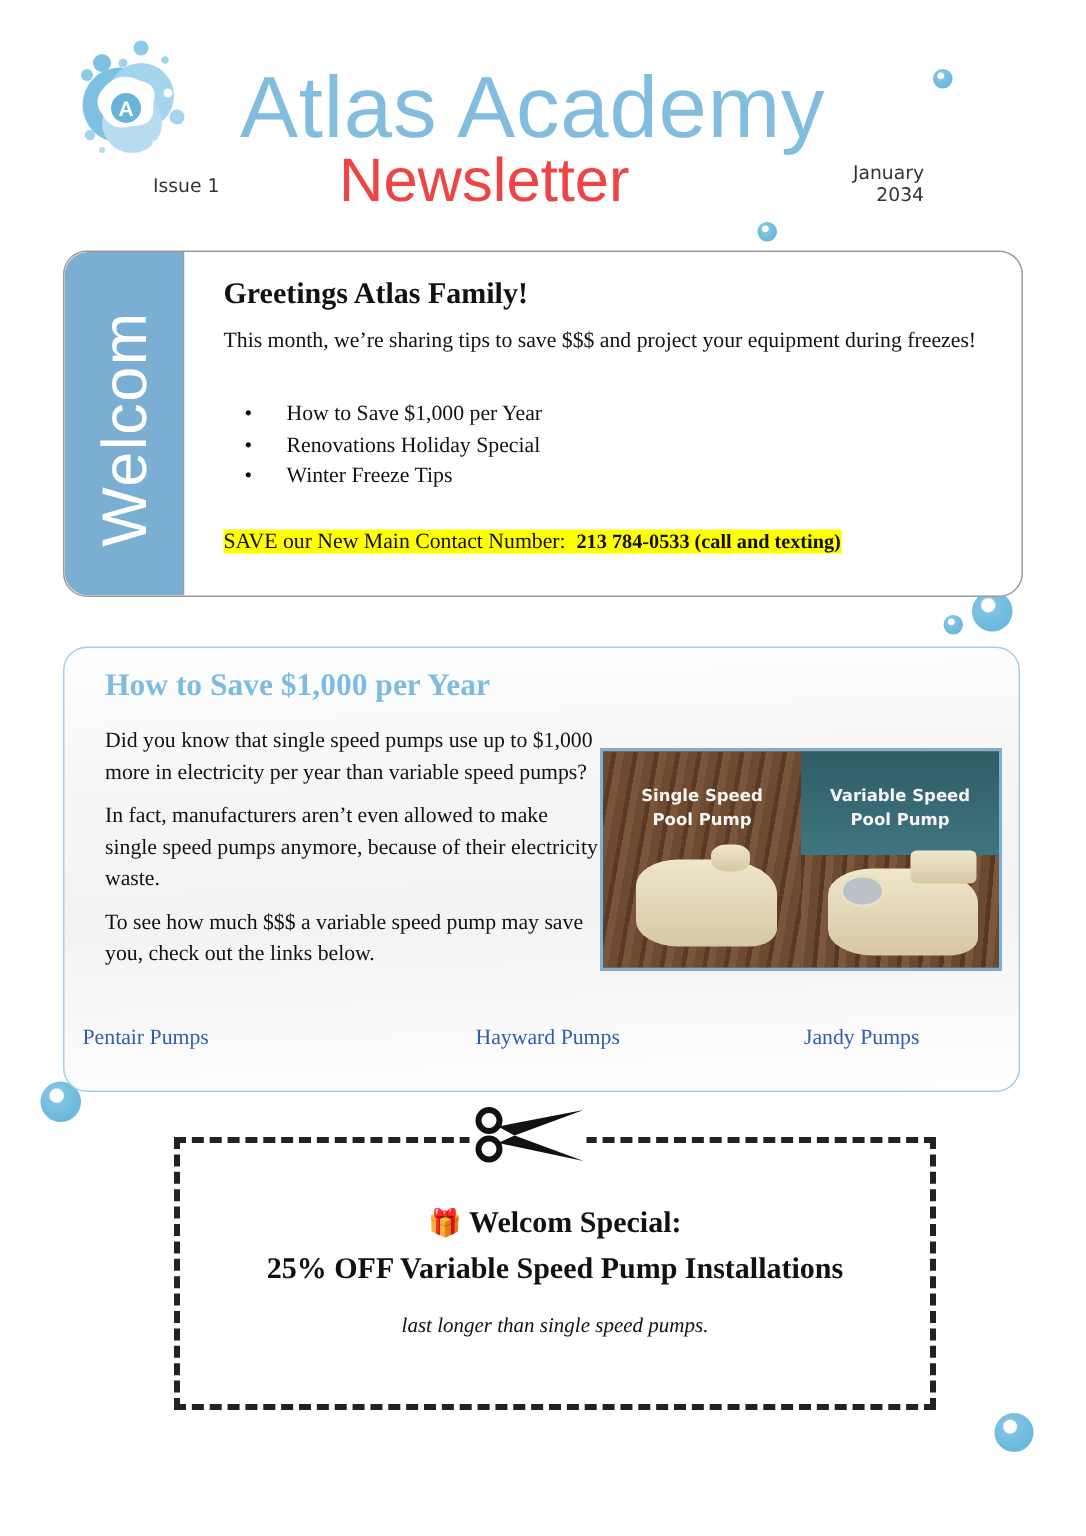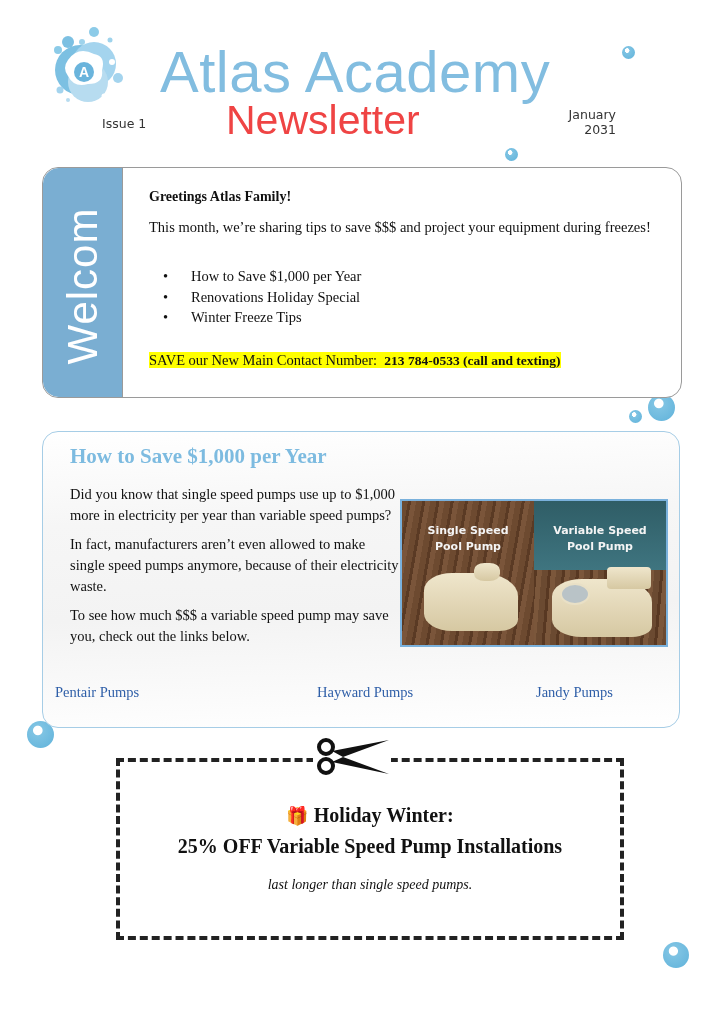--- a/index.html
+++ b/index.html
@@ -13,21 +13,21 @@
     .issue { position: absolute; left: 102px; top: 116px; font-family: "DejaVu Sans", sans-serif; font-size: 12.5px; color: #333; }
     .title-main { position: absolute; left: 160px; top: 40px; font-family: "Liberation Sans", sans-serif; font-size: 58px; line-height: 64px; color: #82bde0; letter-spacing: 0.5px; }
     .title-sub { position: absolute; left: 226px; top: 90px; font-family: "Liberation Sans", sans-serif; font-size: 41px; line-height: 60px; color: #ef4444; }
     .date { position: absolute; left: 560px; top: 107px; width: 56px; text-align: right; font-family: "DejaVu Sans", sans-serif; font-size: 12.5px; line-height: 15px; color: #333; }
 
     
     .welcome-box { position: absolute; left: 42px; top: 167px; width: 640px; height: 231px; border: 1.5px solid #9a9a9a; border-radius: 16px; background: #fff; overflow: hidden; }
     .welcome-tab { position: absolute; left: 0; top: 0; width: 80px; height: 100%; background: #7aaed2; border-radius: 16px 0 0 16px; border-right: 1.5px solid #9a9a9a; }
     .welcome-tab span { position: absolute; left: 40px; top: 118px; transform: translate(-50%, -50%) rotate(-90deg); font-family: "Liberation Sans", sans-serif; font-size: 42px; color: #ffffff; white-space: nowrap; letter-spacing: 1px; }
     .welcome-content { position: absolute; left: 106px; top: 18px; right: 20px; font-size: 14.5px; line-height: 21px; }
-    .greeting { font-weight: bold; font-size: 14px; margin-bottom: 10px; }
+    .greeting { font-weight: bold; font-size: 20px; margin-bottom: 10px; }
     .intro { margin-bottom: 28px; }
     .bullets { list-style: none; padding-left: 14px; }
     .bullets li { position: relative; padding-left: 28px; line-height: 20.5px; }
     .bullets li::before { content: "•"; position: absolute; left: 0; top: 0; }
     .contact { margin-top: 22px; }
     .contact span.hl { background: #ffff00; }
     .contact b { font-weight: bold; font-size: 13.5px; }
 
     
     .save-box { position: absolute; left: 42px; top: 431px; width: 638px; height: 297px; border: 1.5px solid #a6cde6; border-radius: 16px; background: linear-gradient(178deg, #ffffff 0%, #f6f6f6 30%, #f3f3f3 60%, #ffffff 100%); }
@@ -81,21 +81,21 @@
     <circle cx="14" cy="66" r="3.5" fill="#a4d4ee"></circle>
     <circle cx="22" cy="76" r="2" fill="#b7dcf0"></circle>
     <circle cx="58" cy="72" r="2.5" fill="#ffffff"></circle>
   </svg>
 </div>
 <div class="issue">Issue 1</div>
 <div class="title-main">Atlas Academy</div>
 <div class="title-sub">Newsletter</div>
 <div class="date">
   <div>January</div>
-  <div>2031</div>
+  <div>2034</div>
 </div>
 
 <div class="welcome-box">
   <div class="welcome-tab">
     <span>Welcom</span>
   </div>
   <div class="welcome-content">
     <div class="greeting">Greetings Atlas Family!</div>
     <div class="intro">This month, we’re sharing tips to save $$$ and project your equipment during freezes!</div>
     <ul class="bullets">
@@ -136,21 +136,21 @@
   </div>
   <div class="links">
     <a style="left:0;">Pentair Pumps</a>
     <a style="left:262px;">Hayward Pumps</a>
     <a style="left:481px;">Jandy Pumps</a>
   </div>
 </div>
 
 <div class="coupon">
   <div class="coupon-title">
-    <div><span class="gift">🎁</span> <span>Holiday Winter:</span></div>
+    <div><span class="gift">🎁</span> <span>Welcom Special:</span></div>
     <div>25% OFF Variable Speed Pump Installations</div>
   </div>
   <div class="coupon-desc">
     <div>last longer than single speed pumps.</div>
   </div>
 </div>
 <div class="scissors">
   <svg width="78" height="38" viewBox="0 0 78 38">
     <circle cx="13" cy="9" r="7" fill="none" stroke="#111" stroke-width="4"></circle>
     <circle cx="13" cy="28" r="7" fill="none" stroke="#111" stroke-width="4"></circle>

